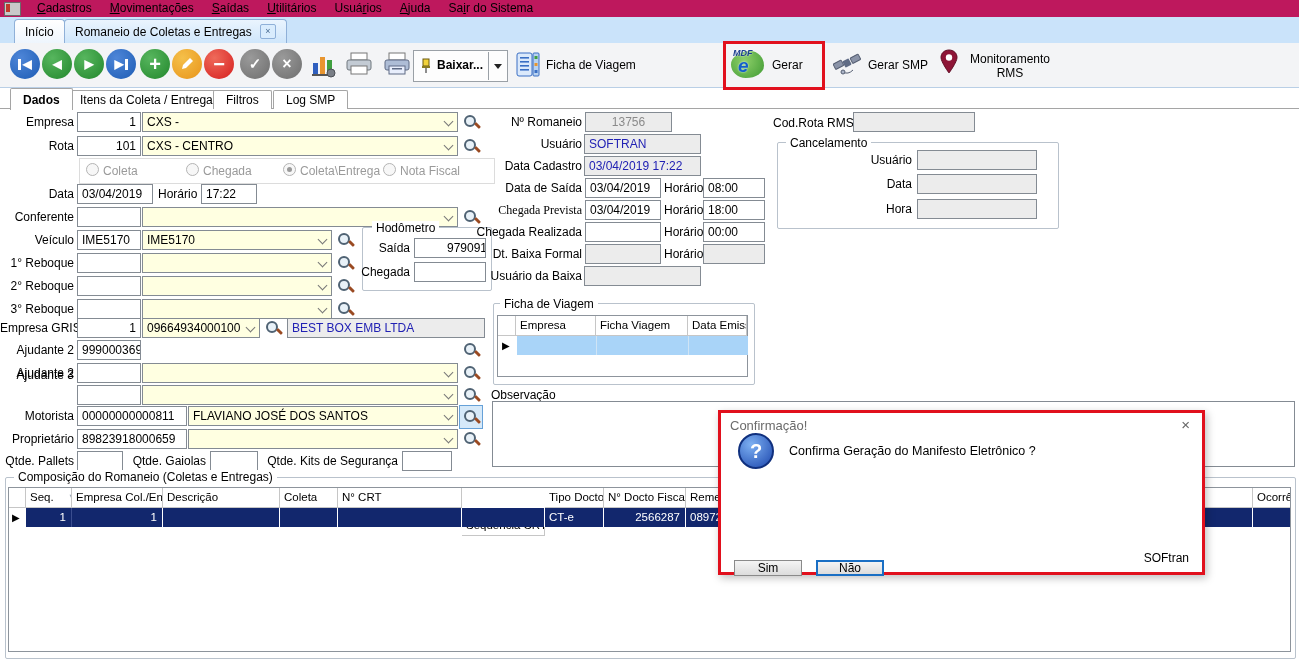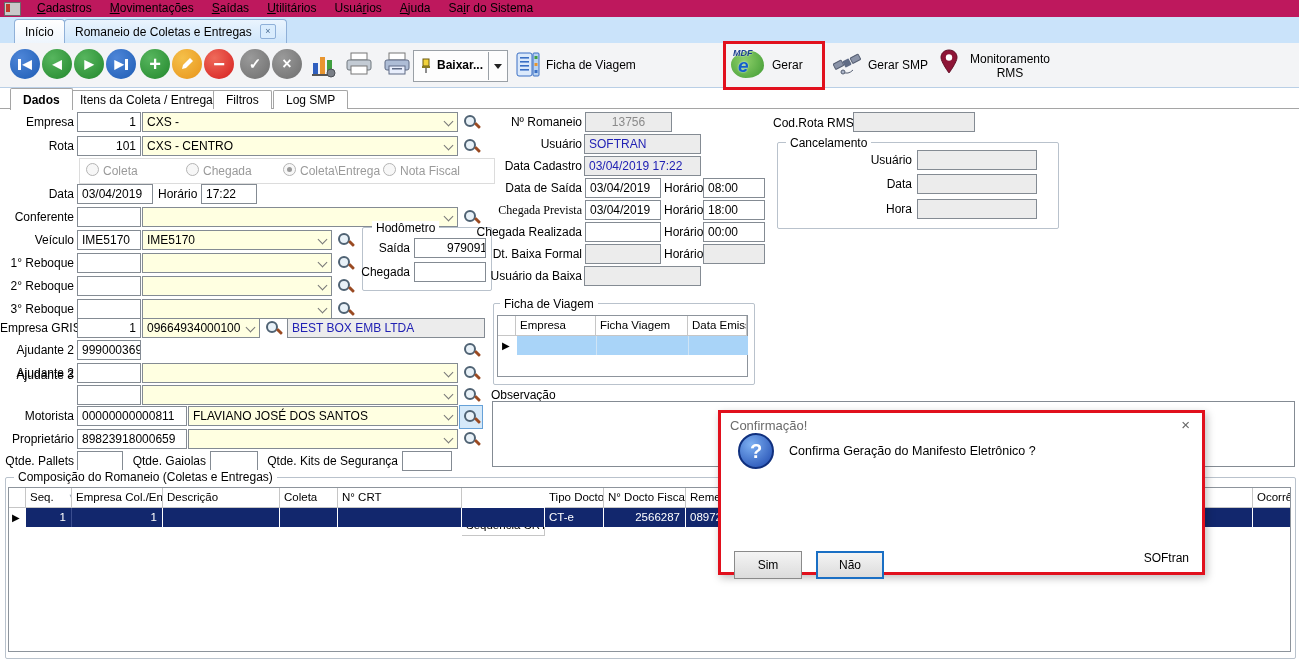--- a/index.html
+++ b/index.html
@@ -89,21 +89,21 @@
   .funnel{display:inline-block;margin-left:14px;color:#9aa7b8;font-size:9px;vertical-align:1px;}
   
   .dialog{position:absolute;left:718px;top:410px;width:487px;height:165px;background:#fff;
           border:3px solid #e1101d;box-sizing:border-box;z-index:100;box-shadow:2px 3px 8px rgba(0,0,0,.25);}
   .dlg-title{position:absolute;left:9px;top:5px;color:#6b6b6b;font-size:13px;}
   .dlg-close{position:absolute;right:12px;top:4px;color:#666;font-size:15px;line-height:15px;}
   .qicon{position:absolute;left:17px;top:20px;width:36px;height:36px;border-radius:50%;
          background:radial-gradient(circle at 35% 30%,#7db0f2,#1c47ae);border:2px solid #10307e;box-sizing:border-box;
          color:#fff;font-weight:bold;font-size:20px;display:flex;align-items:center;justify-content:center;}
   .dlg-msg{position:absolute;left:68px;top:31px;font-size:12.5px;}
-  .dbtn{position:absolute;top:138px;width:68px;height:28px;background:linear-gradient(#f4f4f4,#dcdcdc);
+  .dbtn{position:absolute;top:147px;width:68px;height:16px;background:linear-gradient(#f4f4f4,#dcdcdc);
         border:1px solid #8a8a8a;font-size:12px;display:flex;align-items:center;justify-content:center;box-sizing:border-box;}
   .dbtn.focus{border:2px solid #1a6fc4;}
   .brand{position:absolute;right:13px;bottom:7px;font-size:12px;}
   svg{display:block;}
 </style>
 </head>
 <body>
 
 <div id="app">
 

